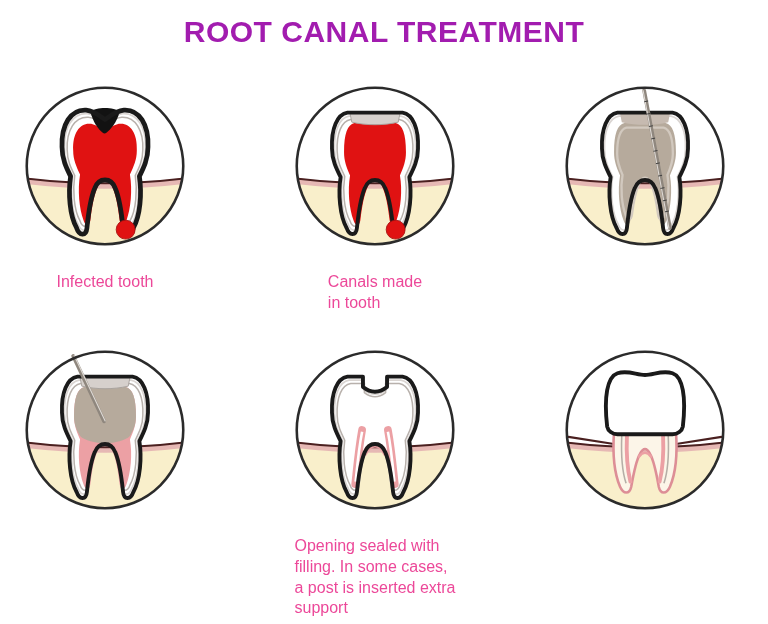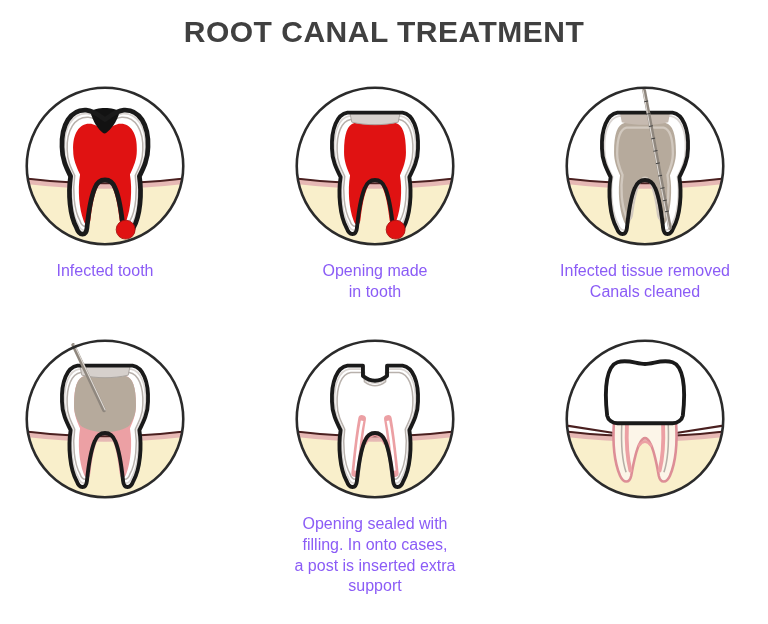--- a/index.html
+++ b/index.html
@@ -2,32 +2,32 @@
 <html style="--pulp-red: #e01212; --gum-cream: #f9efcb; --gum-pink: #e6b8b4; --gum-line: #4a2020; --canal-pink: #eca0a4; --cleaned-tan: #b6aa9c; --outline-black: #1a1a1a; --instrument-gray: #8f877e;"><head>
 <meta charset="utf-8">
 <style>
   html,body{margin:0;padding:0;}
   body{
     width:768px;height:624px;background:#ffffff;overflow:hidden;
     font-family:"Liberation Sans", sans-serif;color:#1b1b1b;
   }
   h1[data-name="page-title"]{
     margin:14px 0 0;text-align:center;font-size:30px;line-height:1.2;
-    font-weight:bold;letter-spacing:.5px;color:#404040;
+    font-weight:bold;letter-spacing:.5px;color:#a21caf;
   }
   .grid{
     margin-top:30px;margin-left:-30px;width:810px;
     display:grid;grid-template-columns:repeat(3,270px);row-gap:6px;
     justify-items:center;
   }
   figure.stage{margin:0;display:flex;flex-direction:column;align-items:center;}
   svg.ill{display:block;width:172px;height:172px;}
   figcaption{
-    margin-top:9px;min-height:66px;text-align:center;
-    font-size:16px;line-height:1.3;white-space:pre-line;color:#8b5cf6;
+    margin-top:20px;min-height:66px;text-align:left;
+    font-size:16px;line-height:1.3;white-space:pre-line;color:#ec4899;
   }
   
   .frame{fill:none;stroke:#2b2b2b;stroke-width:3;}
   .fill-white{fill:#ffffff;}
   .outline{fill:none;stroke:var(--outline-black,#1a1a1a);stroke-width:4.5;stroke-linejoin:round;}
   .outline-thick{fill:none;stroke:var(--outline-black,#1a1a1a);stroke-width:5.5;stroke-linejoin:round;}
   .l1{fill:none;stroke:#dad5d2;stroke-width:2;}
   .l2{fill:none;stroke:#b8b1ac;stroke-width:2;}
   .ring{fill:none;stroke:#d2c9bf;stroke-width:3;}
   .pulp-red{fill:var(--pulp-red,#e01212);}
@@ -97,21 +97,21 @@
         </g>
       <use href="#tooth-open" class="fill-white"></use>
       <use href="#tooth-open" class="l1" transform="translate(100,104) scale(0.94) translate(-100,-104)"></use>
       <use href="#tooth-open" class="l2" transform="translate(100,104) scale(0.88) translate(-100,-104)"></use>
       <use href="#pulp-open" class="pulp-red"></use>
       <use href="#opening-band" class="band"></use>
       <use href="#tooth-open" class="outline"></use>
       <circle class="abscess" cx="124" cy="174" r="11"></circle>
       <use href="#frame-c" class="frame"></use>
     </svg>
-    <figcaption data-name="stage-caption">Opening made
+    <figcaption data-name="stage-caption">Canals made
 in tooth</figcaption>
   </figure>
 
   <figure class="stage" data-name="stage-3-tissue-removed">
     <svg class="ill" viewBox="0 0 200 200" role="img" data-name="canals-cleaned-illustration">
       <g clip-path="url(#cclip)">
           <use href="#gum"></use>
         </g>
       <use href="#tooth-open" class="fill-white"></use>
       <use href="#tooth-open" class="l1" transform="translate(100,104) scale(0.94) translate(-100,-104)"></use>
@@ -128,22 +128,20 @@
         <line class="tick" x1="107.2" y1="68.5" x2="111.8" y2="67.6"></line>
         <line class="tick" x1="109.9" y1="82.9" x2="114.5" y2="82"></line>
         <line class="tick" x1="112.6" y1="97.3" x2="117.2" y2="96.4"></line>
         <line class="tick" x1="115.3" y1="111.7" x2="119.9" y2="110.8"></line>
         <line class="tick" x1="118" y1="126.1" x2="122.6" y2="125.2"></line>
         <line class="tick" x1="120.7" y1="140.5" x2="125.3" y2="139.6"></line>
         <line class="tick" x1="123.1" y1="153.3" x2="127.7" y2="152.4"></line>
       </g>
       <use href="#frame-c" class="frame"></use>
     </svg>
-    <figcaption data-name="stage-caption">Infected tissue removed
-Canals cleaned</figcaption>
   </figure>
 
   <figure class="stage" data-name="stage-4-canals-filled">
     <svg class="ill" viewBox="0 0 200 200" role="img" data-name="canals-filled-illustration">
       <g clip-path="url(#cclip)">
           <use href="#gum"></use>
         </g>
       <use href="#tooth-open" class="fill-white"></use>
       <use href="#tooth-open" class="l1" transform="translate(100,104) scale(0.94) translate(-100,-104)"></use>
       <use href="#tooth-open" class="l2" transform="translate(100,104) scale(0.88) translate(-100,-104)"></use>
@@ -169,21 +167,21 @@
       <path class="pink-stroke" stroke-width="9" d="M115,100 C119,122 121,145 123,163"></path>
       <path class="pink-stroke" stroke-width="6" d="M88,127 C93,114 107,114 112,127"></path>
       <path d="M85,102 C81,122 79,145 77.5,160" fill="none" stroke="#ffffff" stroke-width="3"></path>
       <path d="M115,102 C119,122 121,145 122.5,160" fill="none" stroke="#ffffff" stroke-width="3"></path>
       <use href="#tooth-notched" class="l1" transform="translate(100,104) scale(0.94) translate(-100,-104)"></use>
       <use href="#tooth-notched" class="l2" transform="translate(100,104) scale(0.88) translate(-100,-104)"></use>
       <use href="#tooth-notched" class="outline"></use>
       <use href="#frame-c" class="frame"></use>
     </svg>
     <figcaption data-name="stage-caption">Opening sealed with
-filling. In onto cases,
+filling. In some cases,
 a post is inserted extra
 support</figcaption>
   </figure>
 
   <figure class="stage" data-name="stage-6-new-crown">
     <svg class="ill" viewBox="0 0 200 200" role="img" data-name="new-crown-illustration">
       <g clip-path="url(#cclip)">
           <use href="#gum"></use>
         </g>
       <path class="gum-accent" d="M11,108 L62,116"></path>

